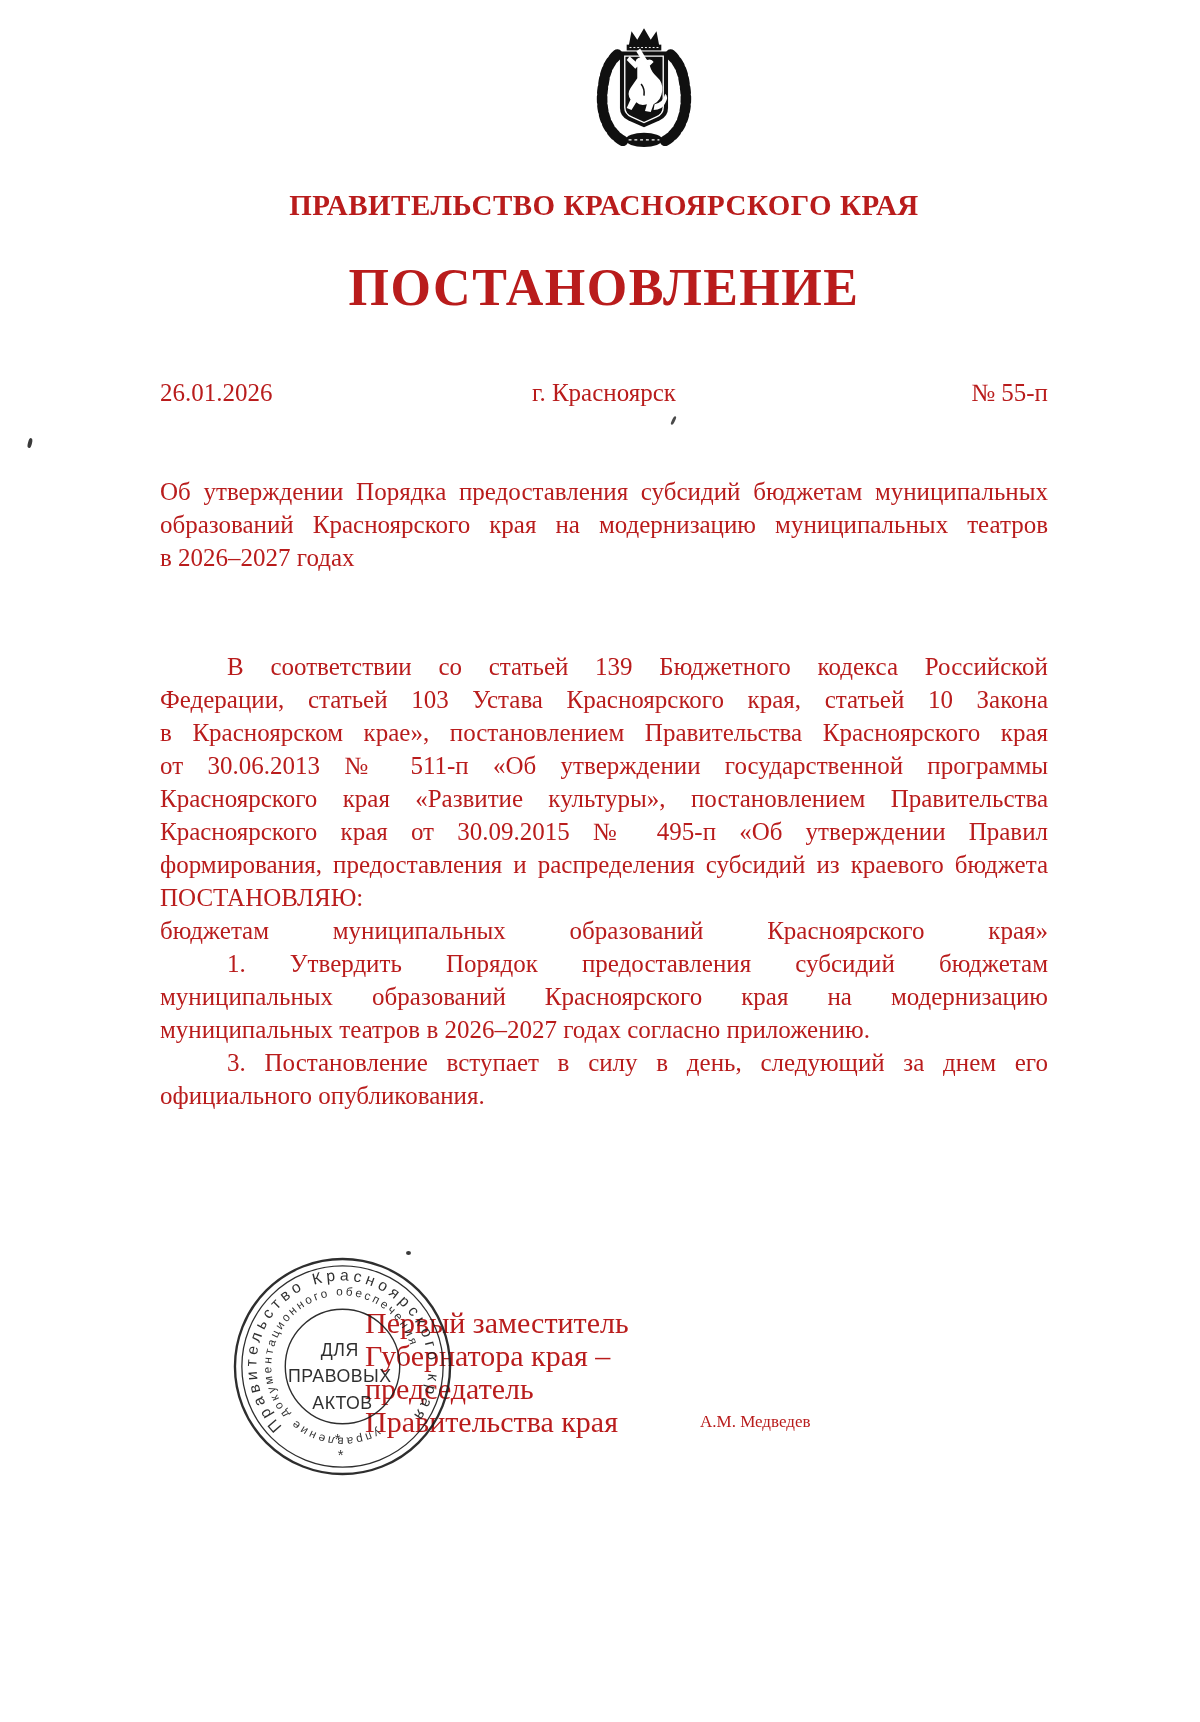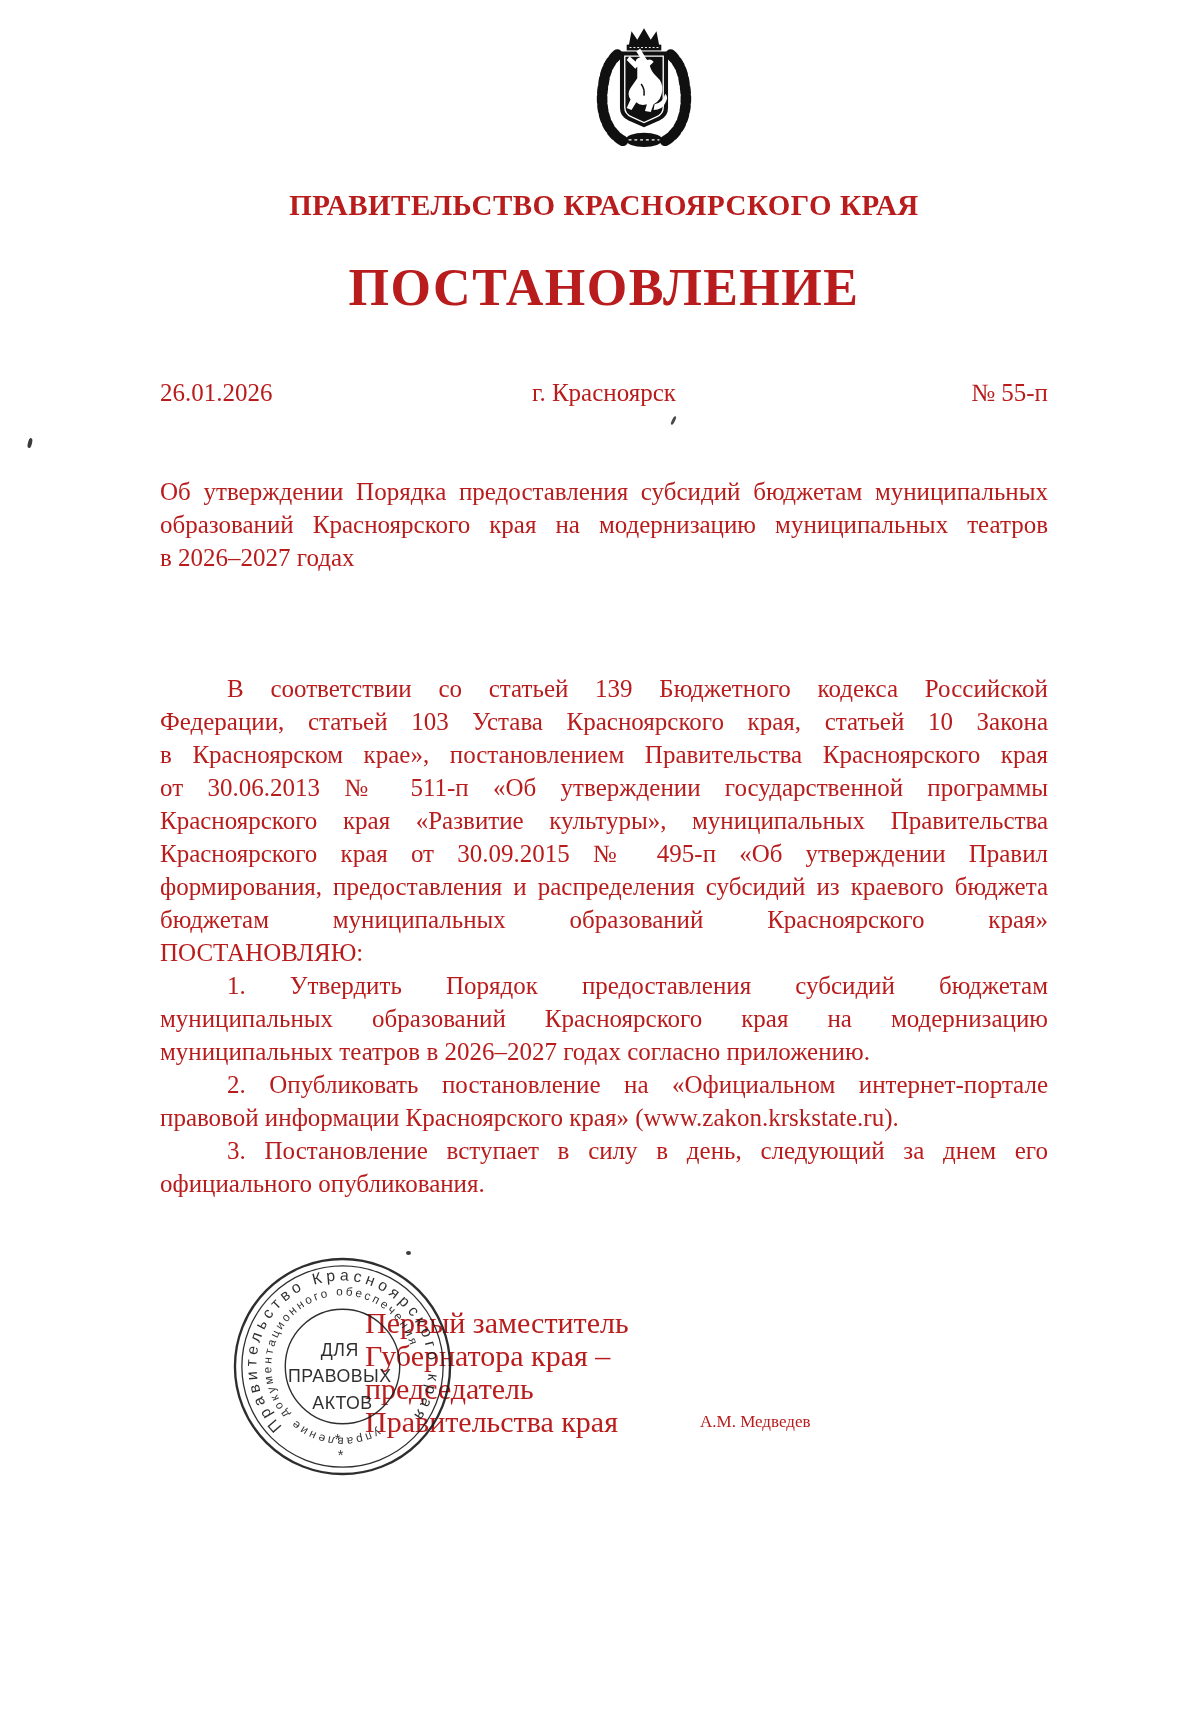--- a/index.html
+++ b/index.html
@@ -23,21 +23,21 @@
     position:absolute;left:140px;top:376px;width:888px;height:33px;
     display:flex;justify-content:space-between;align-items:flex-start;
     font-size:25px;line-height:33px;gap:32px;
   }
   .dateline .cell{white-space:nowrap;}
   .dateline .c-city{position:absolute;left:0;width:100%;text-align:center;}
   .dateline .c-date,.dateline .c-num{position:relative;z-index:1;background:transparent;}
   
   .textblock{position:absolute;left:140px;width:888px;font-size:25px;}
   #subject{top:475px;}
-  #bodytext{top:672px;font-family:Liberation Serif, serif;}
+  #bodytext{top:650px;font-family:Liberation Serif, serif;}
   .ln{height:33px;line-height:33px;overflow:hidden;}
   .jl{text-align:justify;text-align-last:justify;}
   .lf{text-align:right;text-align-last:left;}
   .ind{text-indent:67px;}
   
   .sig-title{
     position:absolute;left:345px;top:1306px;width:340px;font-size:30px;z-index:2;
   }
   .sig-name{
     position:absolute;left:680px;top:1405px;font-size:17px;line-height:33px;
@@ -98,34 +98,30 @@
       <div class="ln jl">образований Красноярского края на модернизацию муниципальных театров</div>
       <div class="ln lf">в 2026–2027 годах</div>
     </div>
 
   <div id="bodytext" class="textblock">
     <div>
         <div class="ln jl ind">В соответствии со статьей 139 Бюджетного кодекса Российской</div>
         <div class="ln jl">Федерации, статьей 103 Устава Красноярского края, статьей 10 Закона</div>
         <div class="ln jl">в Красноярском крае», постановлением Правительства Красноярского края</div>
         <div class="ln jl">от 30.06.2013 № 511-п «Об утверждении государственной программы</div>
-        <div class="ln jl">Красноярского края «Развитие культуры», муниципальных Правительства</div>
+        <div class="ln jl">Красноярского края «Развитие культуры», постановлением Правительства</div>
         <div class="ln jl">Красноярского края от 30.09.2015 № 495-п «Об утверждении Правил</div>
         <div class="ln jl">формирования, предоставления и распределения субсидий из краевого бюджета</div>
+        <div class="ln lf">ПОСТАНОВЛЯЮ:</div>
         <div class="ln jl">бюджетам муниципальных образований Красноярского края»</div>
-        <div class="ln lf">ПОСТАНОВЛЯЮ:</div>
       </div>
     <div>
         <div class="ln jl ind">1. Утвердить Порядок предоставления субсидий бюджетам</div>
         <div class="ln jl">муниципальных образований Красноярского края на модернизацию</div>
         <div class="ln lf">муниципальных театров в 2026–2027 годах согласно приложению.</div>
-      </div>
-    <div>
-        <div class="ln jl ind">2. Опубликовать постановление на «Официальном интернет-портале</div>
-        <div class="ln lf">правовой информации Красноярского края» (www.zakon.krskstate.ru).</div>
       </div>
     <div>
         <div class="ln jl ind">3. Постановление вступает в силу в день, следующий за днем его</div>
         <div class="ln lf">официального опубликования.</div>
       </div>
   </div>
 
   <div class="sig-title">
       <div class="ln lf">Первый заместитель</div>
       <div class="ln lf">Губернатора края –</div>

